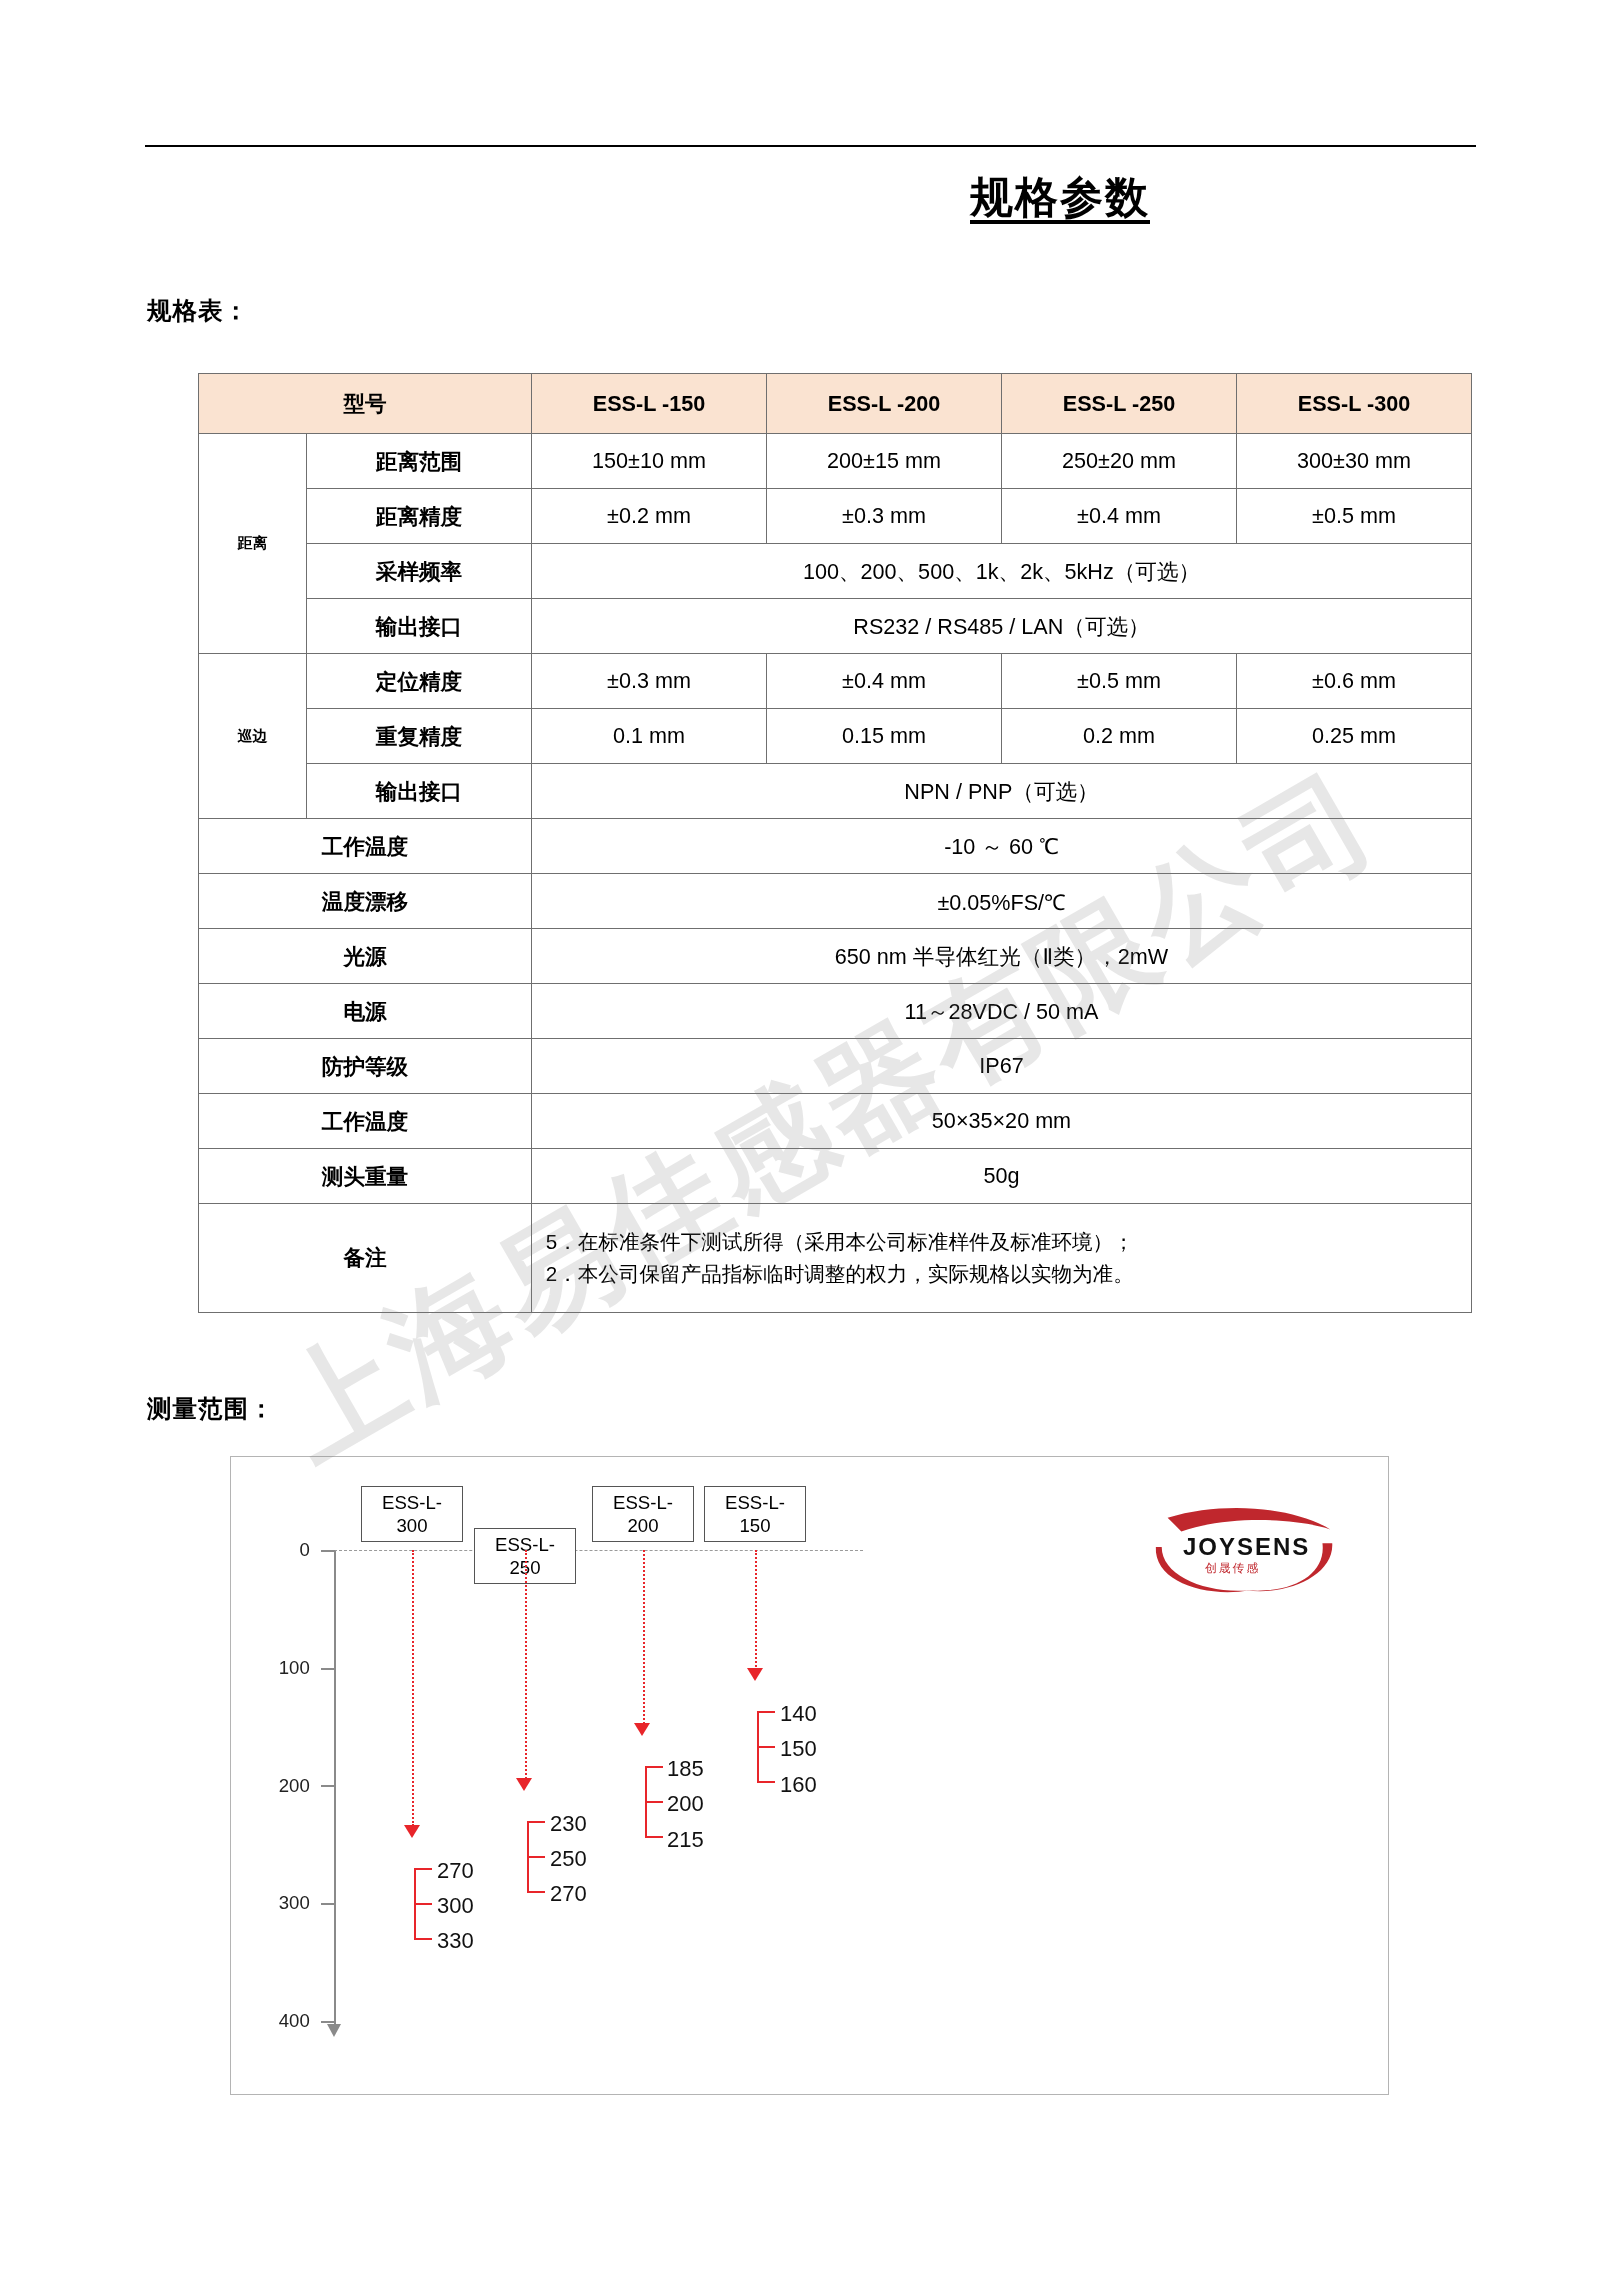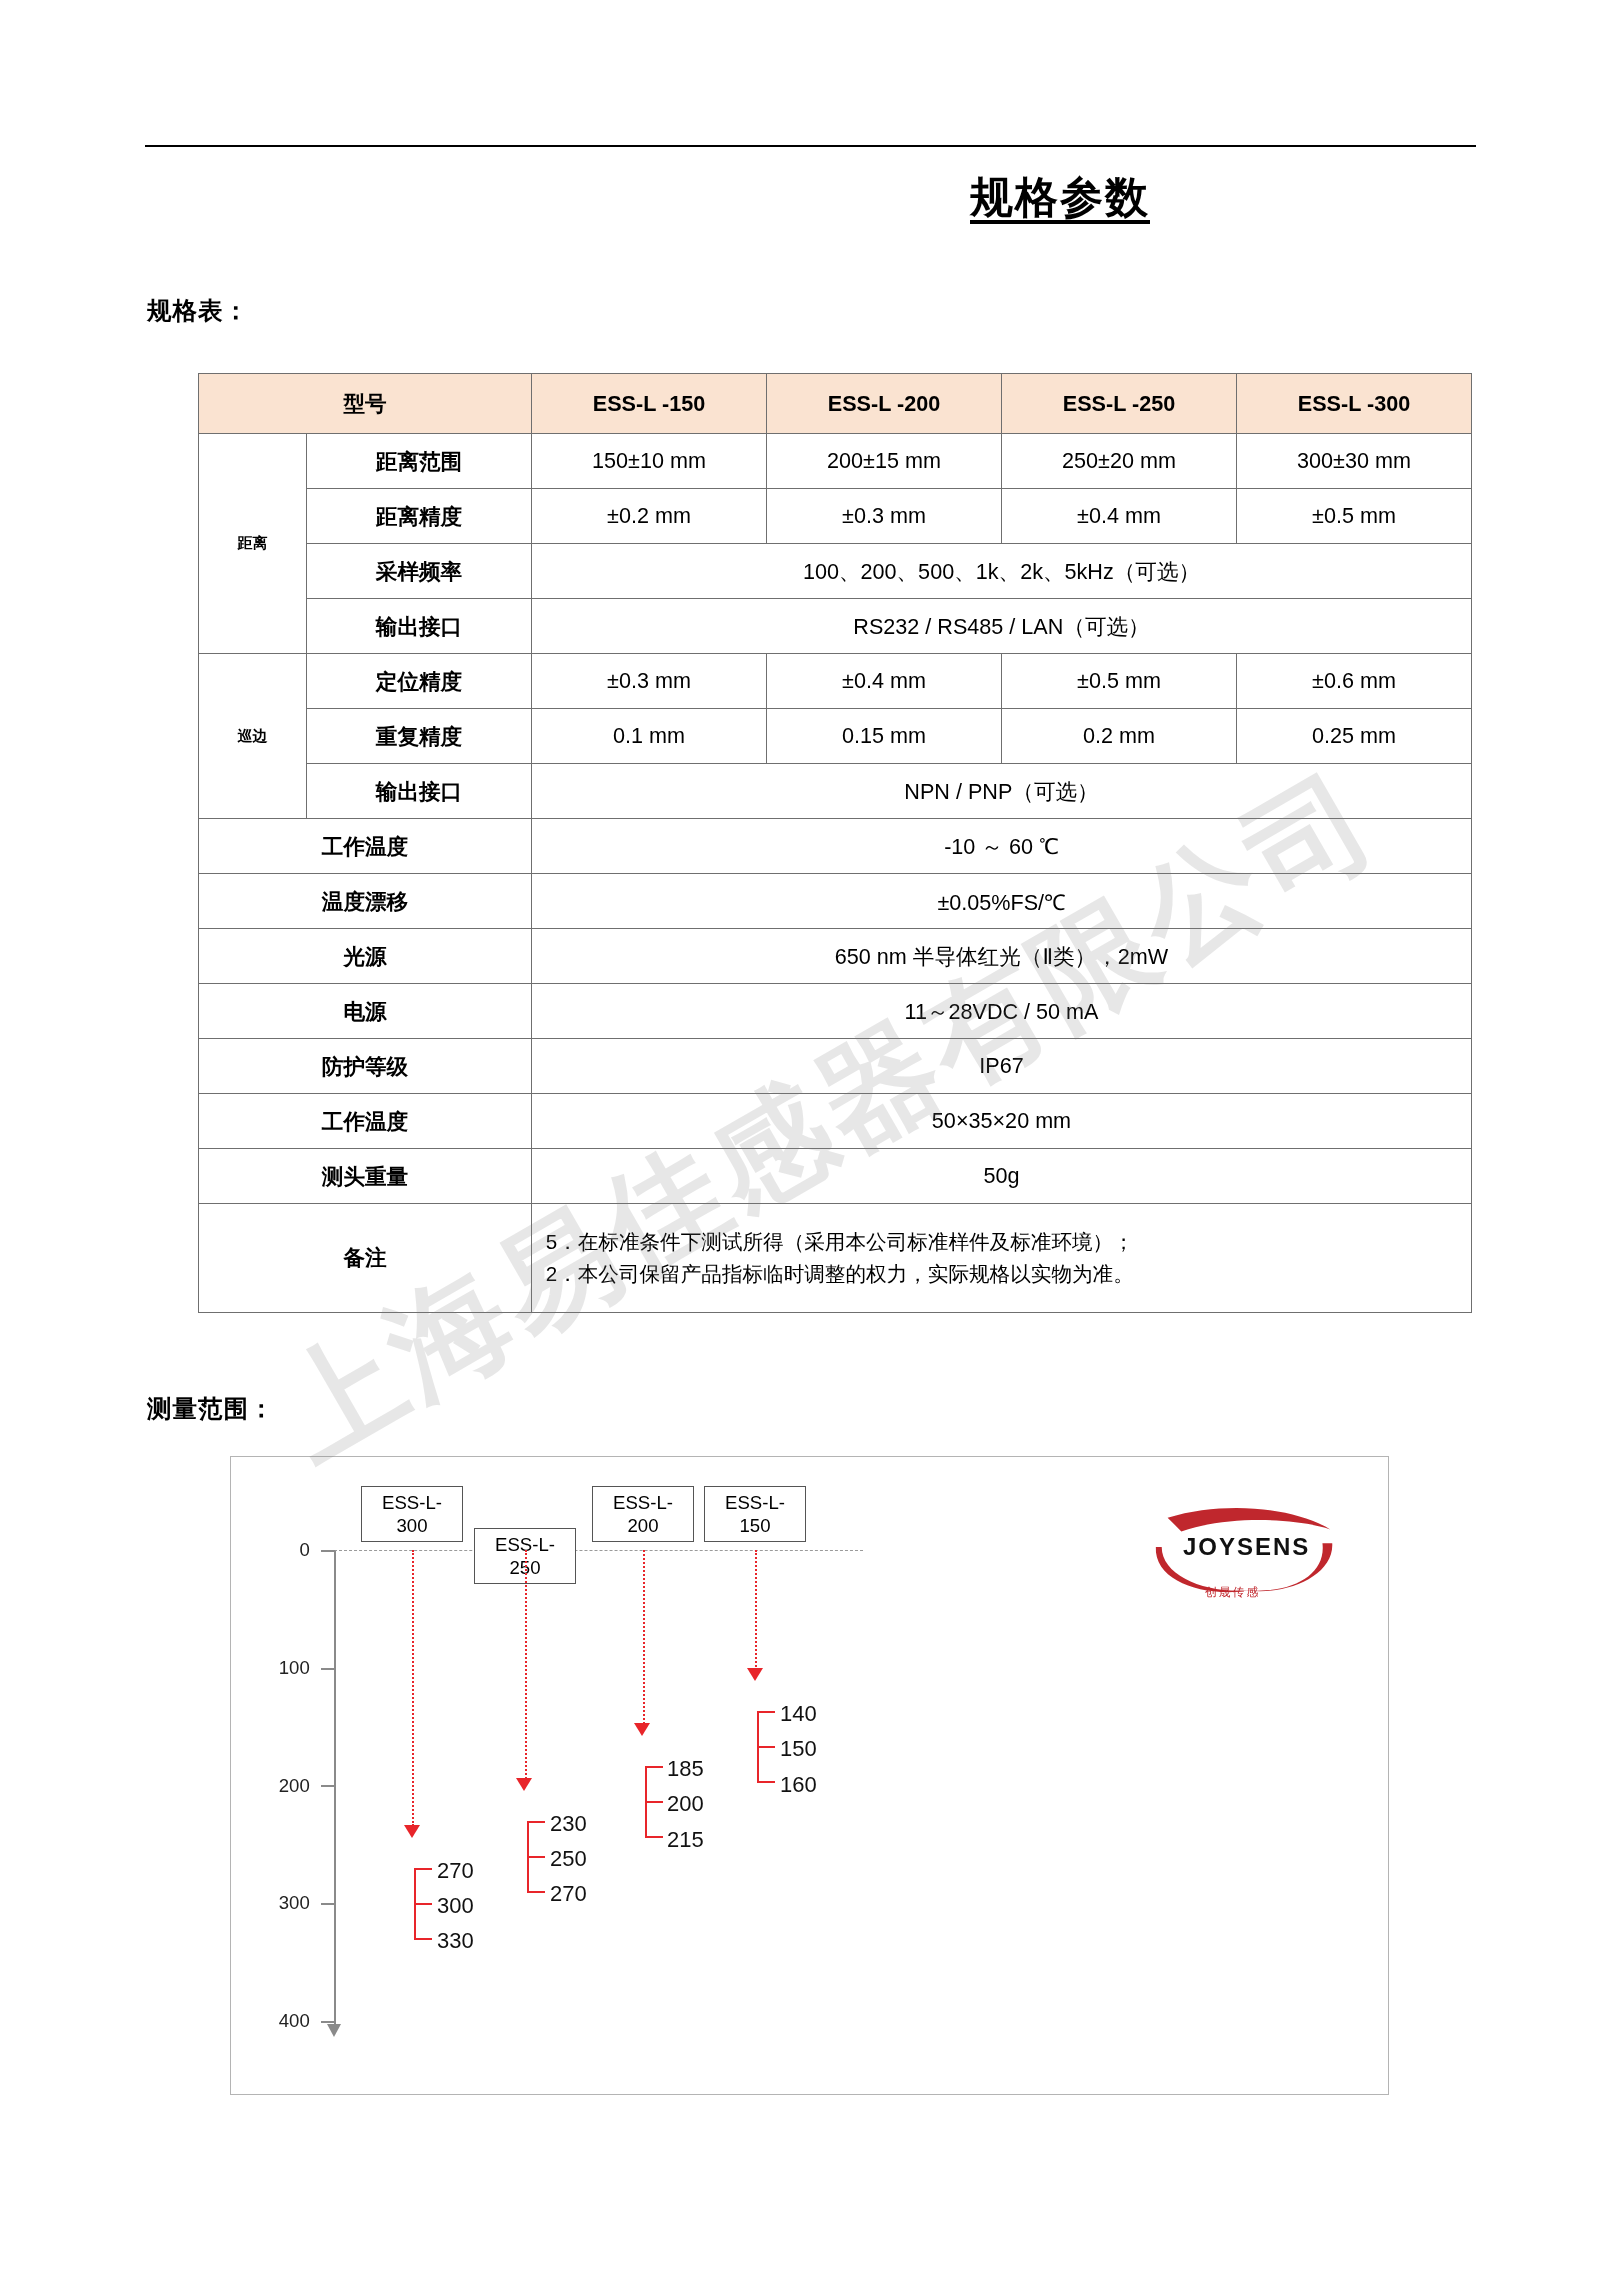--- a/index.html
+++ b/index.html
@@ -231,21 +231,20 @@
     letter-spacing: 2px;
     color: #111;
   }
   .logo-sub {
     position: absolute;
     left: 57px;
     top: 65px;
     font-size: 11.8px;
     color: #c0272d;
     letter-spacing: 2px;
-    margin-top: 24px;
   }
 </style>
 </head>
 <body>
 
 <div class="page">
 
   <div class="top-rule"></div>
   <div class="doc-title">规格参数</div>
 

